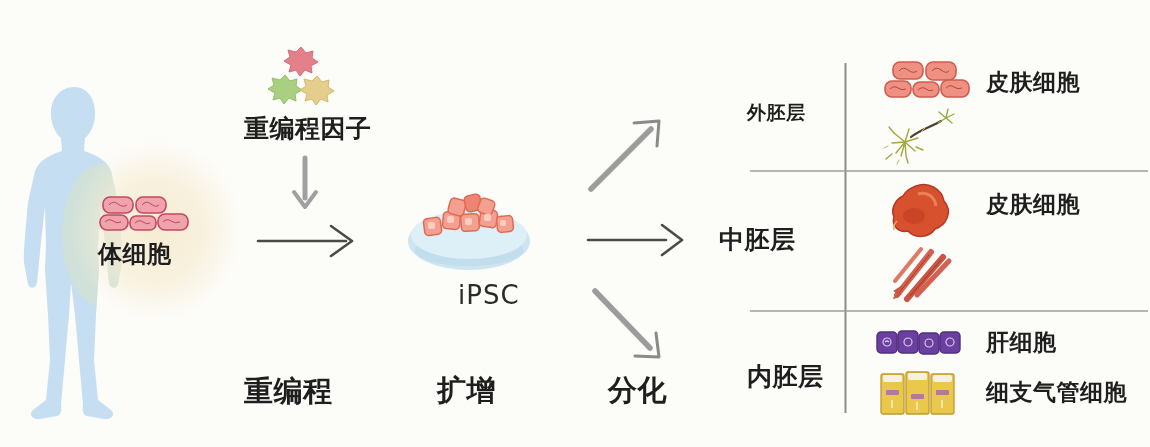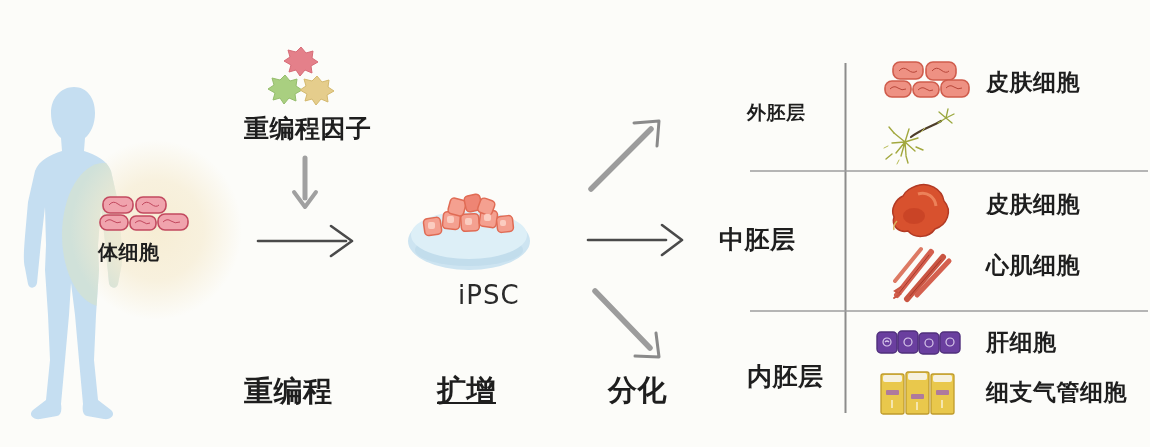--- a/index.html
+++ b/index.html
@@ -11,25 +11,25 @@
     overflow:hidden;
   }
   .lbl{
     position:absolute;
     color:#1e1e1e;
     font-weight:700;
     line-height:1;
     white-space:nowrap;
     letter-spacing:0.5px;
   }
-  .lbl-somatic{left:98px;top:242px;font-size:20px;}
+  .lbl-somatic{left:98px;top:242px;font-size:24px;}
   .lbl-factors{left:244px;top:116px;font-size:25px;}
   .lbl-ipsc{left:458px;top:282px;font-size:26px;font-weight:500;letter-spacing:1px;color:#2b2b2b;}
   .lbl-step1{left:244px;top:377px;font-size:29px;}
-  .lbl-step2{left:437px;top:376px;font-size:29px;text-decoration:underline;}
+  .lbl-step2{left:437px;top:376px;font-size:29px;}
   .lbl-step3{left:608px;top:376px;font-size:29px;}
   .lbl-layer1{left:747px;top:103px;font-size:19px;}
   .lbl-layer2{left:719px;top:227px;font-size:25px;}
   .lbl-layer3{left:747px;top:364px;font-size:25px;}
   .lbl-cell{font-size:23px;left:986px;}
   .lbl-skin{top:71px;}
   .lbl-nerve{top:124px;}
   .lbl-blood{top:193px;}
   .lbl-cardiac{top:254px;}
   .lbl-liver{top:331px;}
@@ -227,17 +227,16 @@
   <div class="lbl lbl-step1">重编程</div>
   <div class="lbl lbl-step2">扩增</div>
   <div class="lbl lbl-step3">分化</div>
 
   <div class="lbl lbl-layer1">外胚层</div>
   <div class="lbl lbl-layer2">中胚层</div>
   <div class="lbl lbl-layer3">内胚层</div>
 
   <div class="lbl lbl-cell lbl-skin">皮肤细胞</div>
   <div class="lbl lbl-cell lbl-blood">皮肤细胞</div>
-  <div class="lbl lbl-cell lbl-cardiac">心肌细胞</div>
   <div class="lbl lbl-cell lbl-liver">肝细胞</div>
   <div class="lbl lbl-cell lbl-bronchiole">细支气管细胞</div>
 
 </div>
 
 </body></html>

